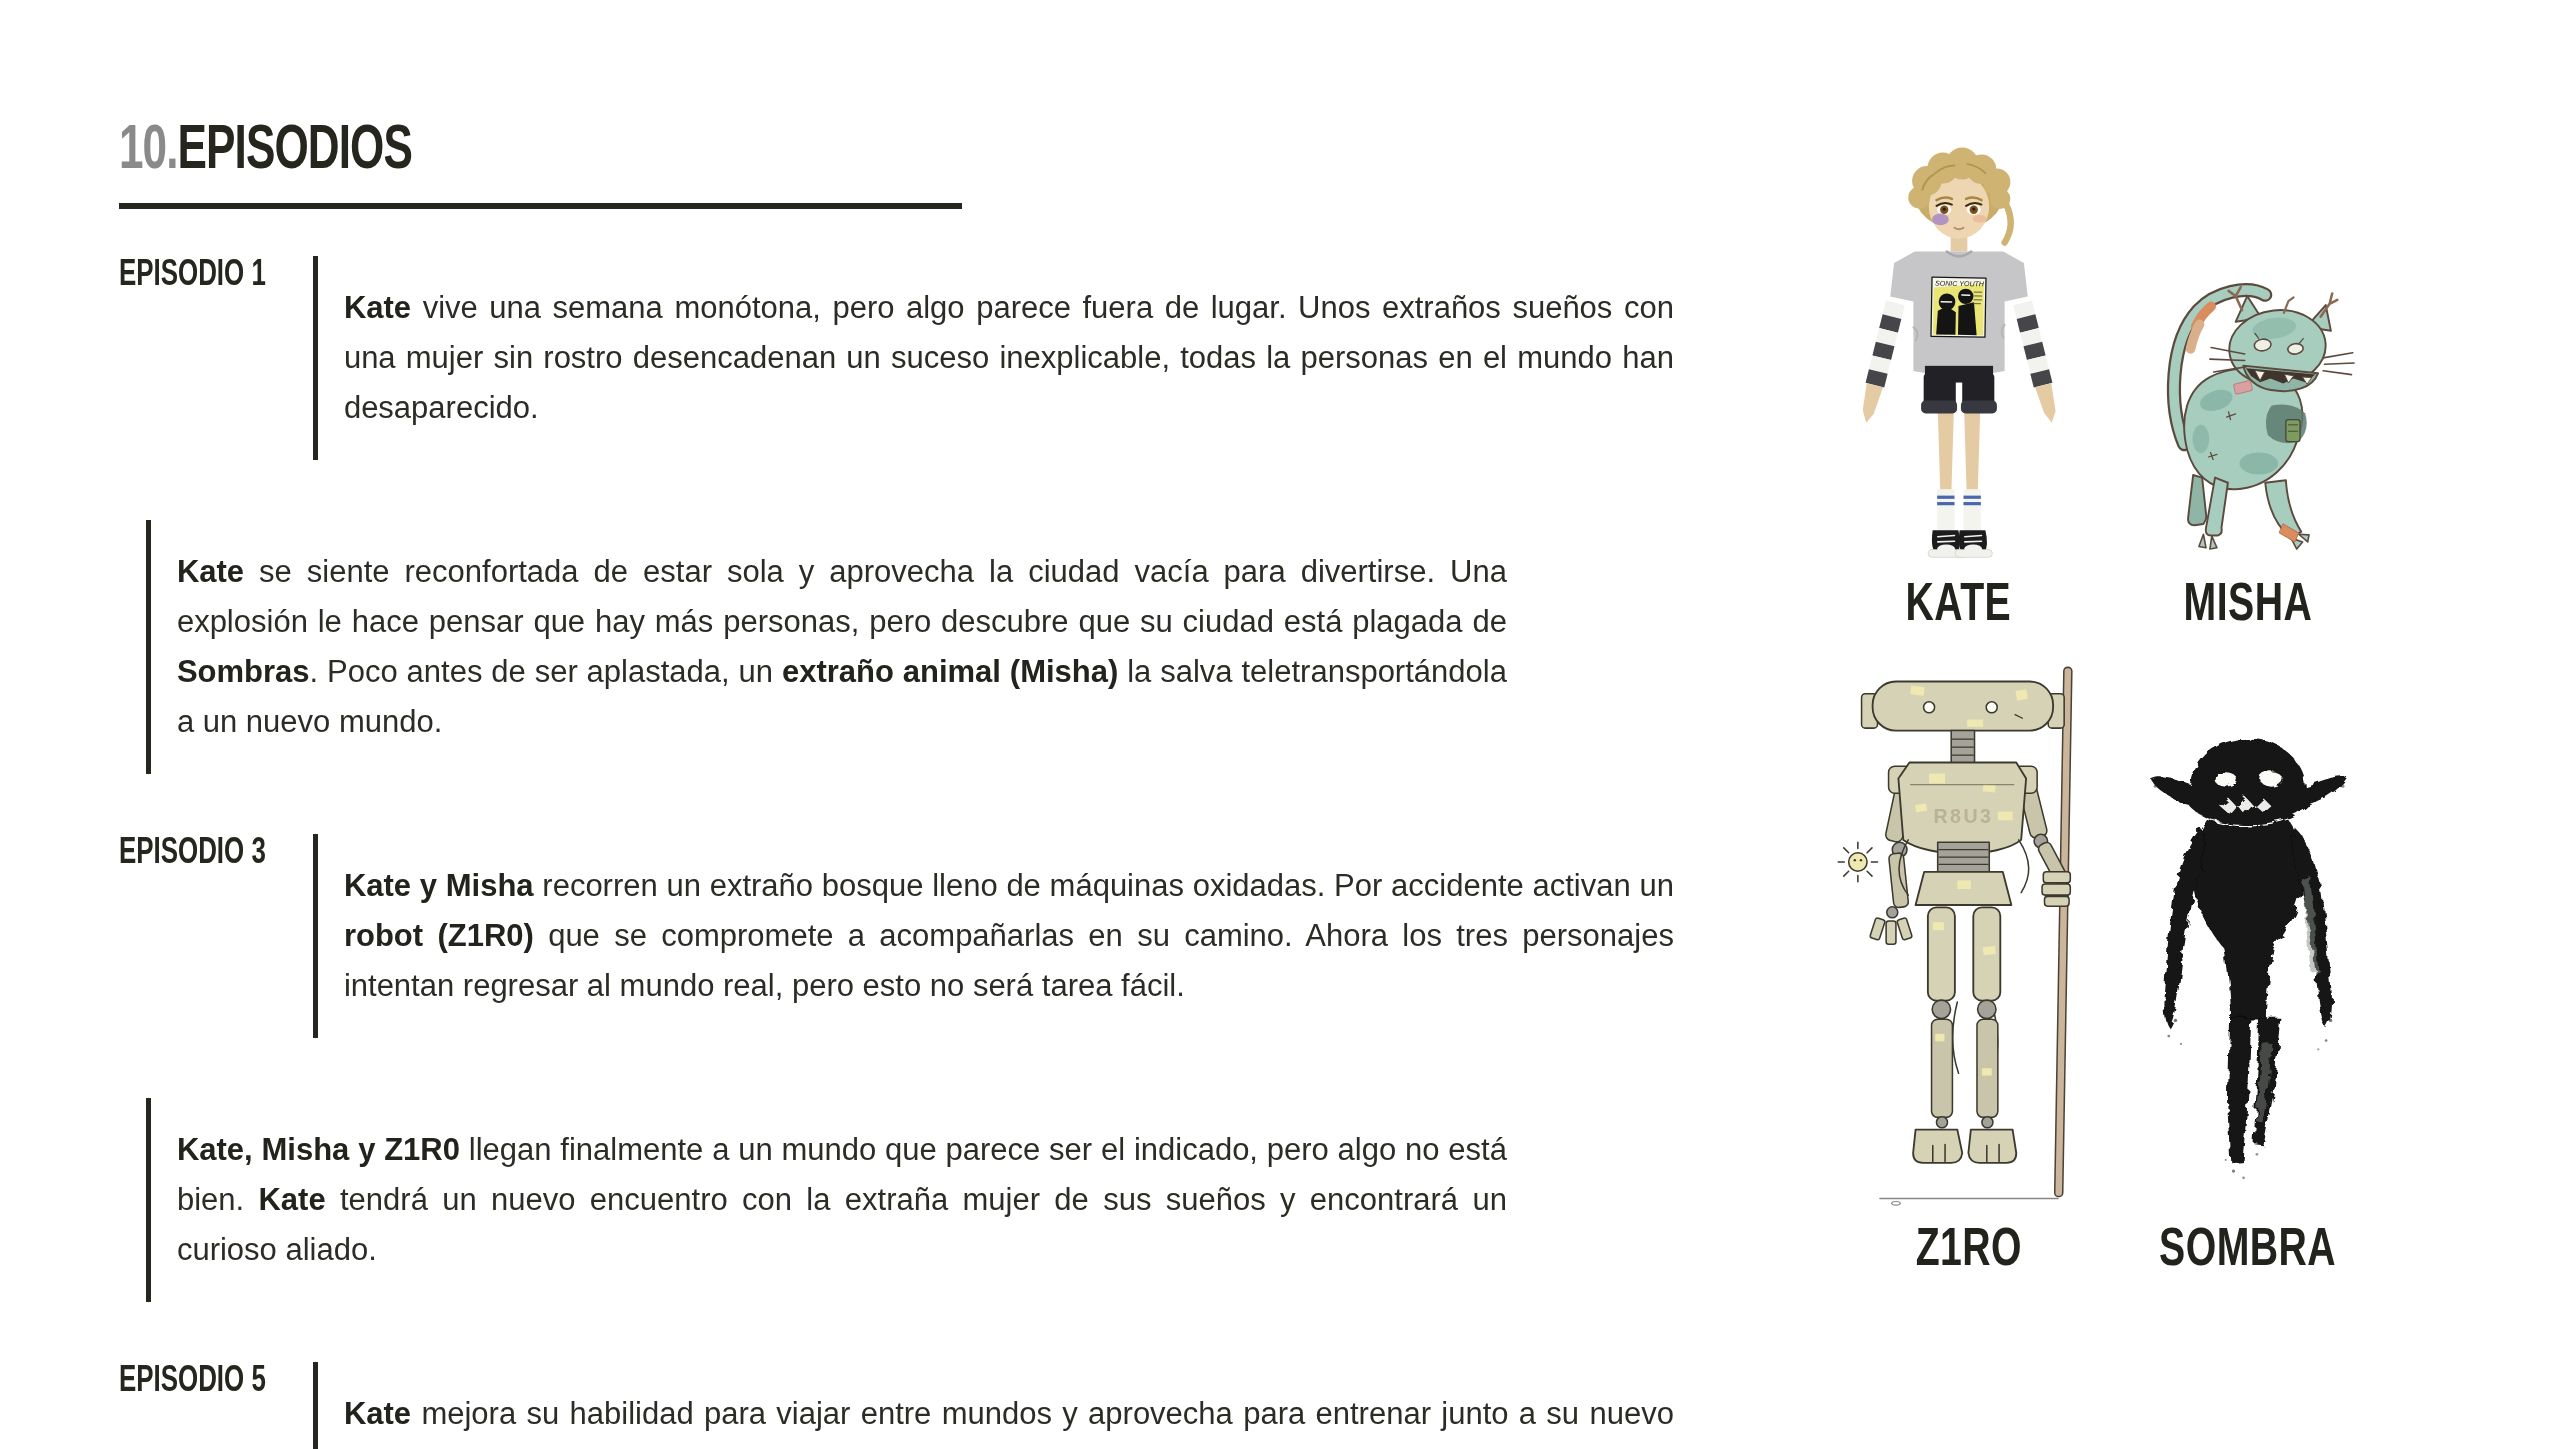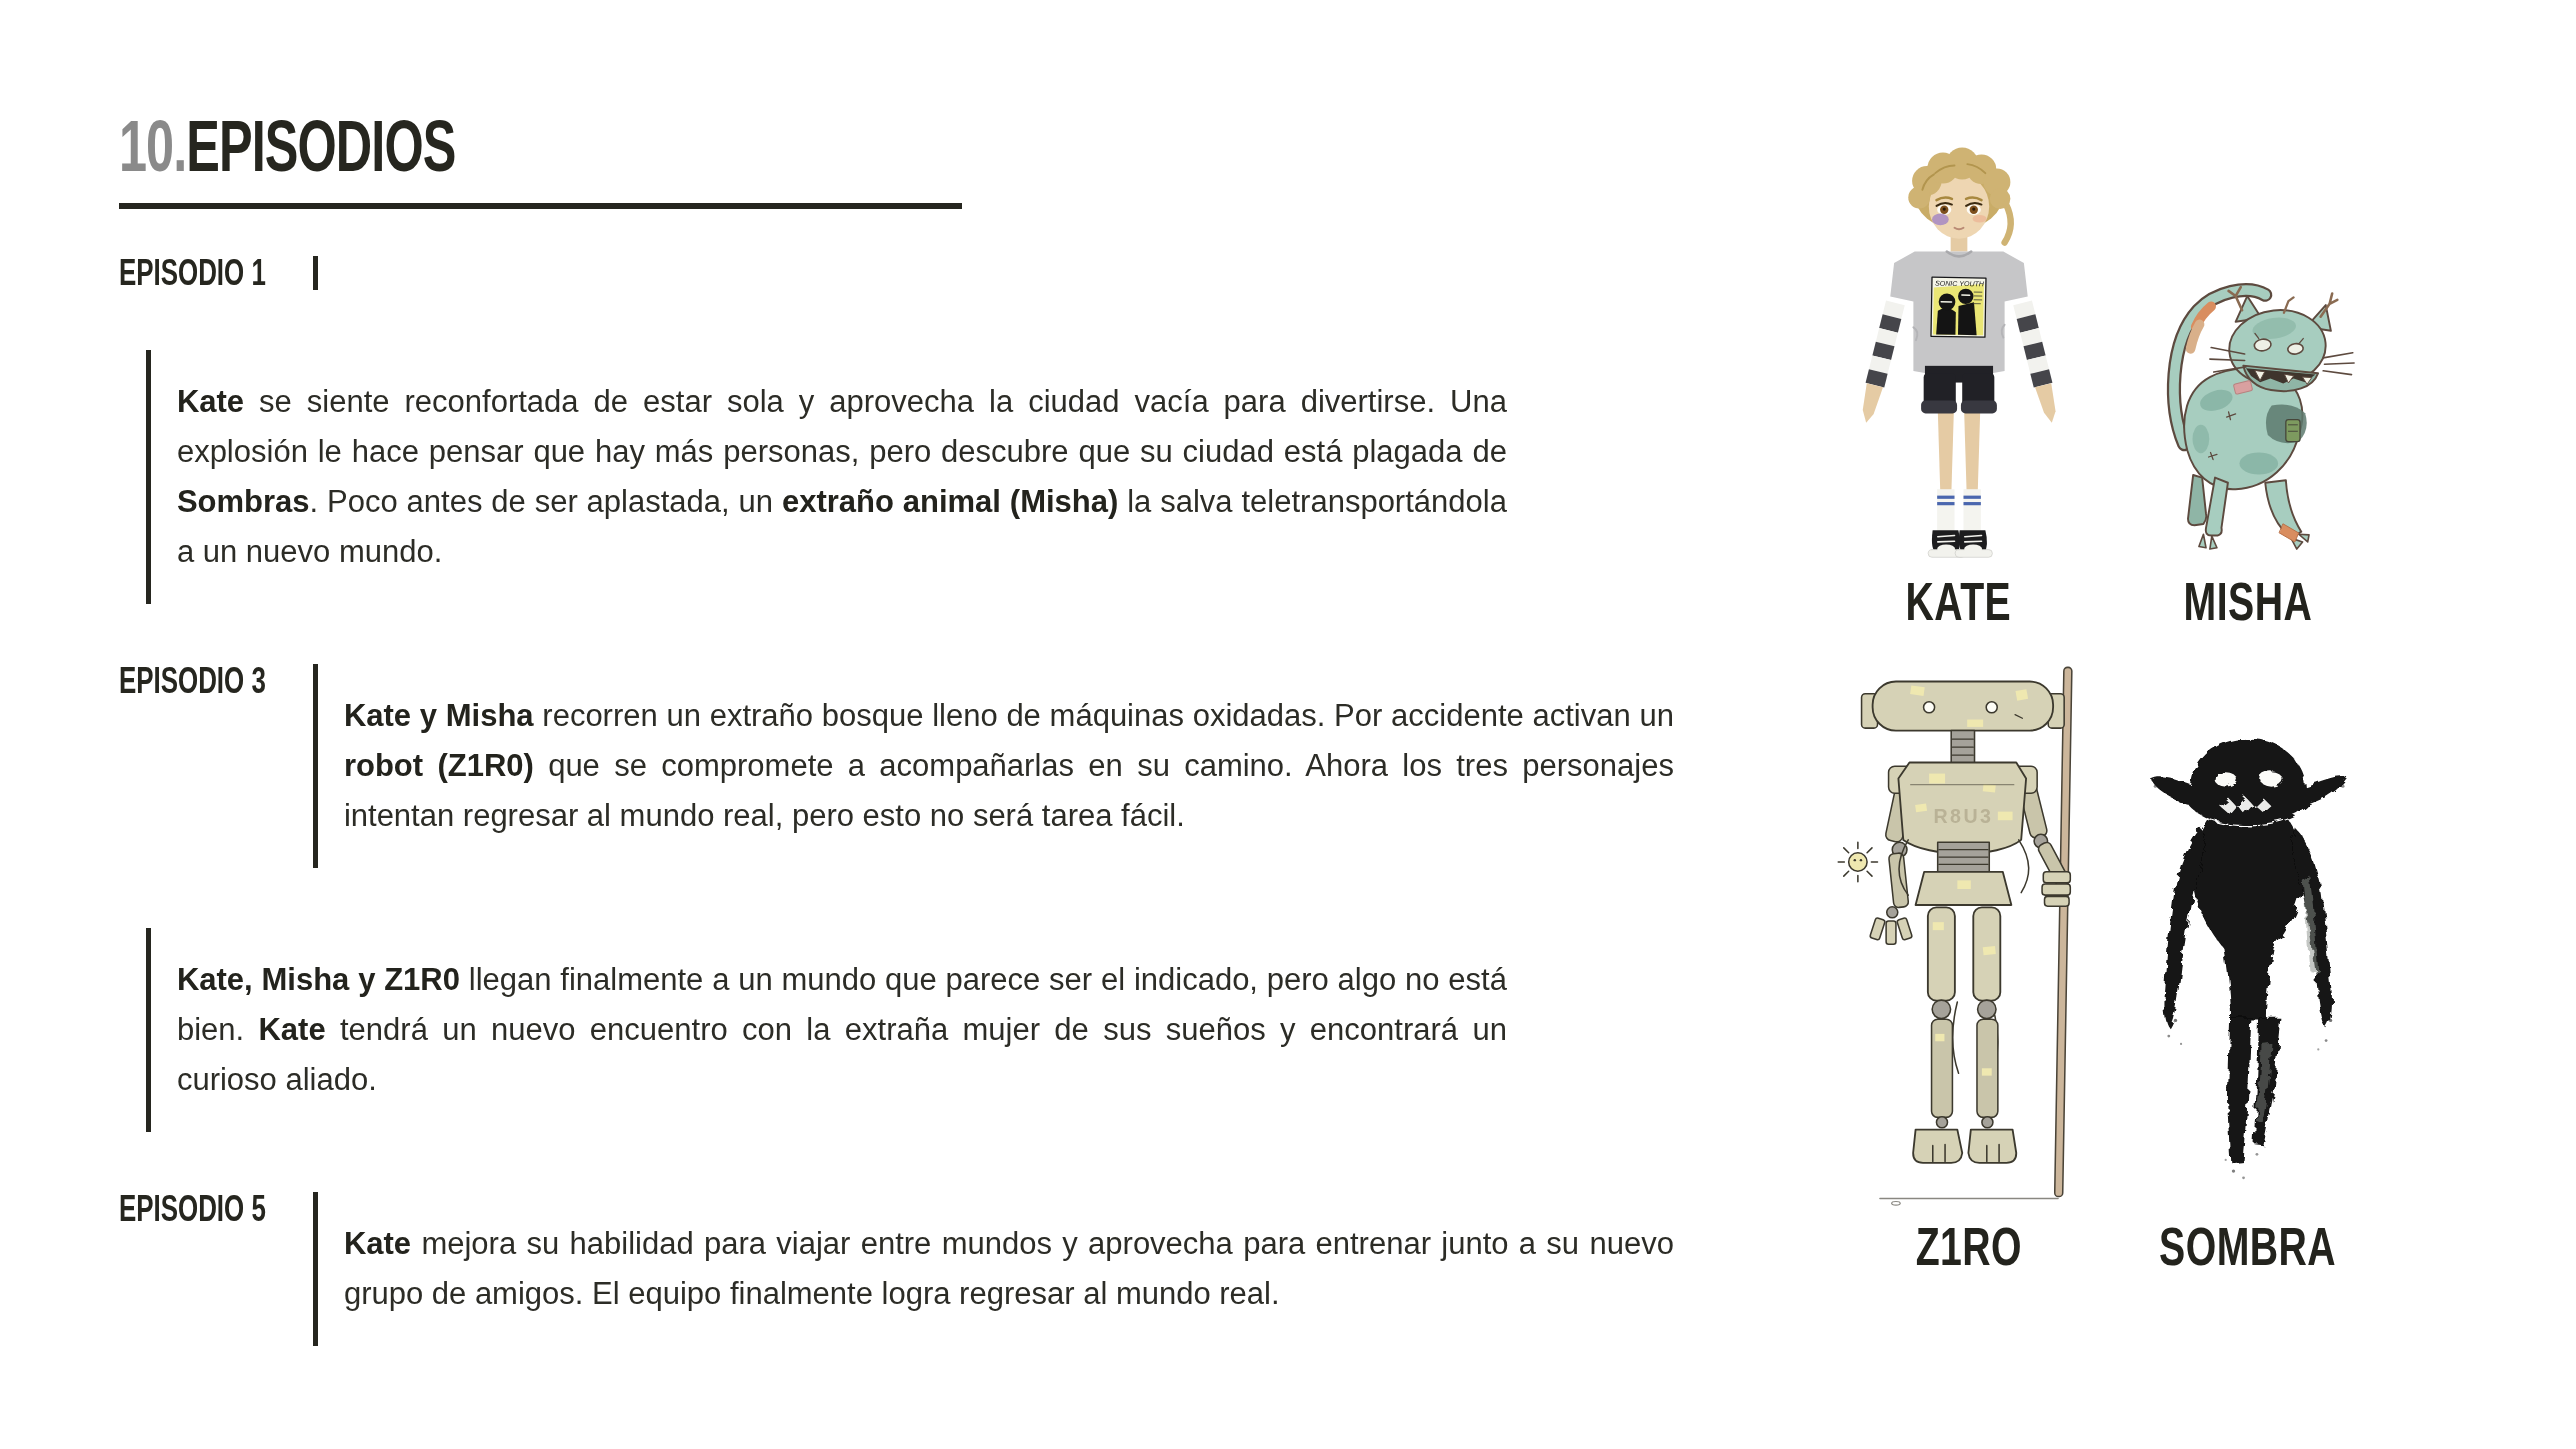--- a/index.html
+++ b/index.html
@@ -6,21 +6,21 @@
   .page{
     position:relative;
     width:2576px;height:1449px;
     background:#ffffff;
     font-family:"Liberation Sans",sans-serif;
     color:#2c2c26;
     overflow:hidden;
   }
   
   .hdr{position:absolute;left:119px;top:95px;}
-  .hdr h1{margin:0;font-size:72px;line-height:103px;font-weight:bold;letter-spacing:-1.3px;white-space:nowrap;}
+  .hdr h1{margin:0;font-size:63px;line-height:103px;font-weight:bold;letter-spacing:-1.3px;white-space:nowrap;}
   .cond{display:inline-block;transform:scaleX(.70);transform-origin:left center;white-space:nowrap;}
   .t-num{color:#8a8a8a;}
   .t-name{color:#26261f;}
   .title-underline{margin-top:5.2px;width:843px;height:5.8px;background:#26261f;}
   
   .episodes{position:absolute;left:119px;top:252px;width:1558px;}
   .ep-row{display:flex;margin-bottom:52px;}
   .ep-label{width:167px;flex:none;display:flex;align-items:flex-start;}
   .ep-label .cond{font-size:37px;font-weight:bold;color:#26261f;letter-spacing:0;}
   .ep-bar{flex:none;width:4.5px;background:#26261f;margin:3.9px 26.4px 3.9px 27px;}
@@ -53,20 +53,21 @@
     <div class="title-underline"></div>
   </header>
 
   <main class="episodes">
 
     <div class="ep-row">
       <div class="ep-label">
           <span class="cond">EPISODIO 1</span>
         </div>
       <div class="ep-bar"></div>
+      <p class="ep-text"><strong>Kate</strong><span> vive una semana monótona, pero algo parece fuera de lugar. Unos extraños sueños con una mujer sin rostro desencadenan un suceso inexplicable, todas la personas en el mundo han desaparecido.</span></p>
     </div>
 
     <div class="ep-row">
       <div class="ep-bar"></div>
       <p class="ep-text"><strong>Kate</strong><span> se siente reconfortada de estar sola y aprovecha la ciudad vacía para divertirse. Una explosión le hace pensar que hay más personas, pero descubre que su ciudad está plagada de </span><strong>Sombras</strong><span>. Poco antes de ser aplastada, un </span><strong>extraño animal (Misha)</strong><span> la salva teletransportándola a un nuevo mundo.</span></p>
     </div>
 
     <div class="ep-row">
       <div class="ep-label">
           <span class="cond">EPISODIO 3</span>

